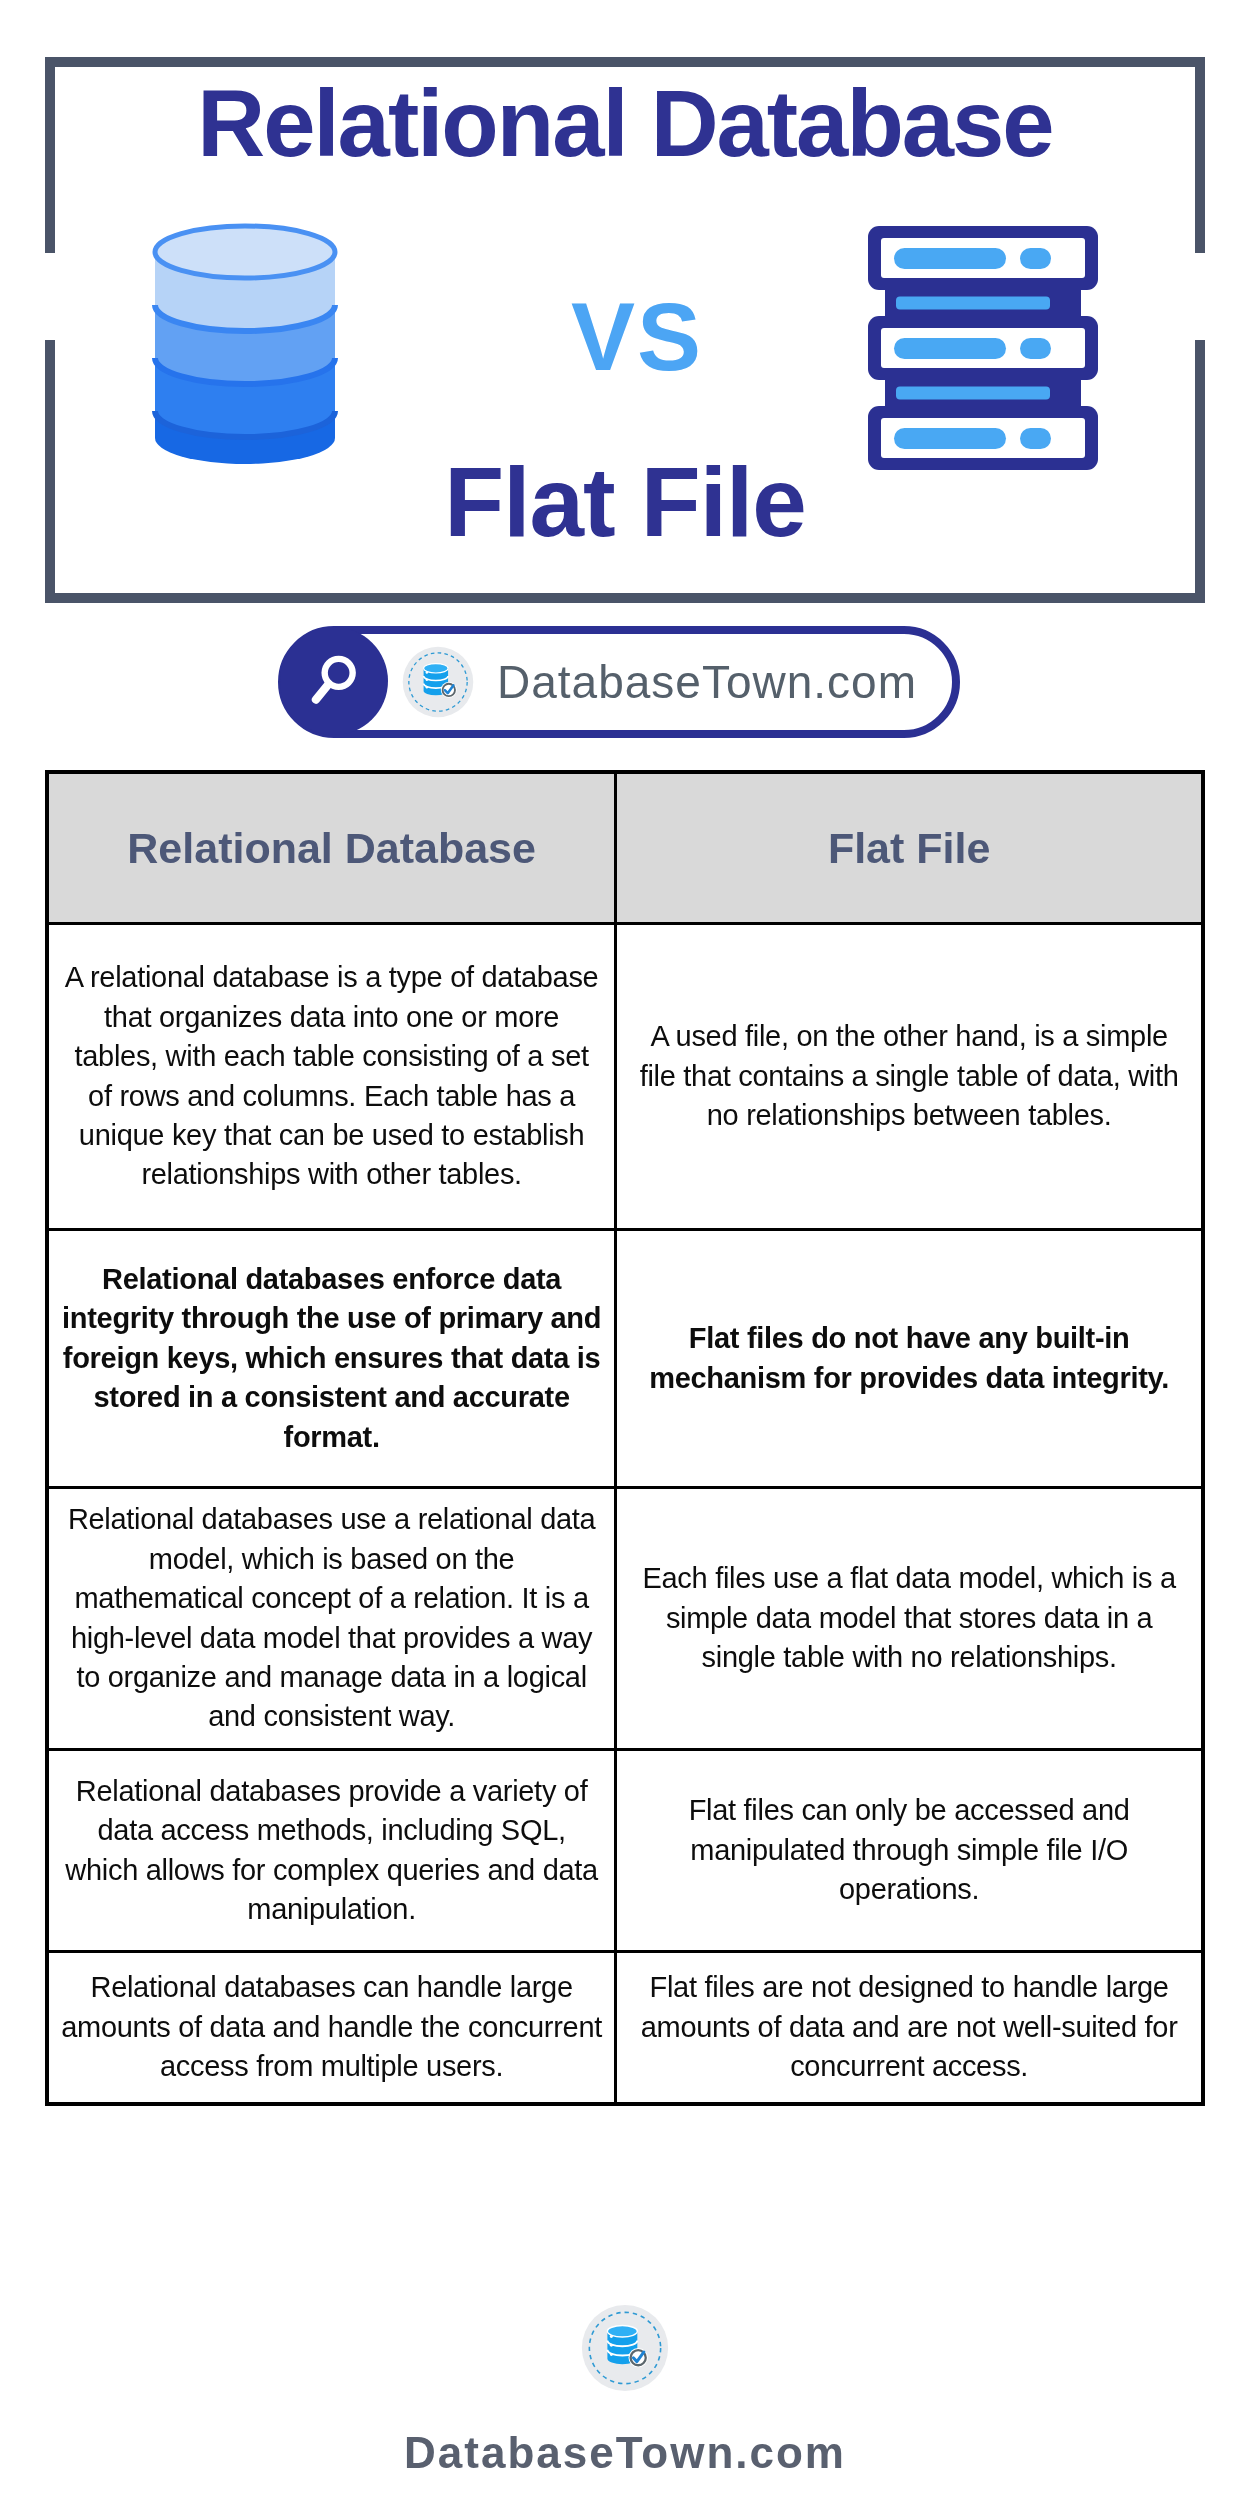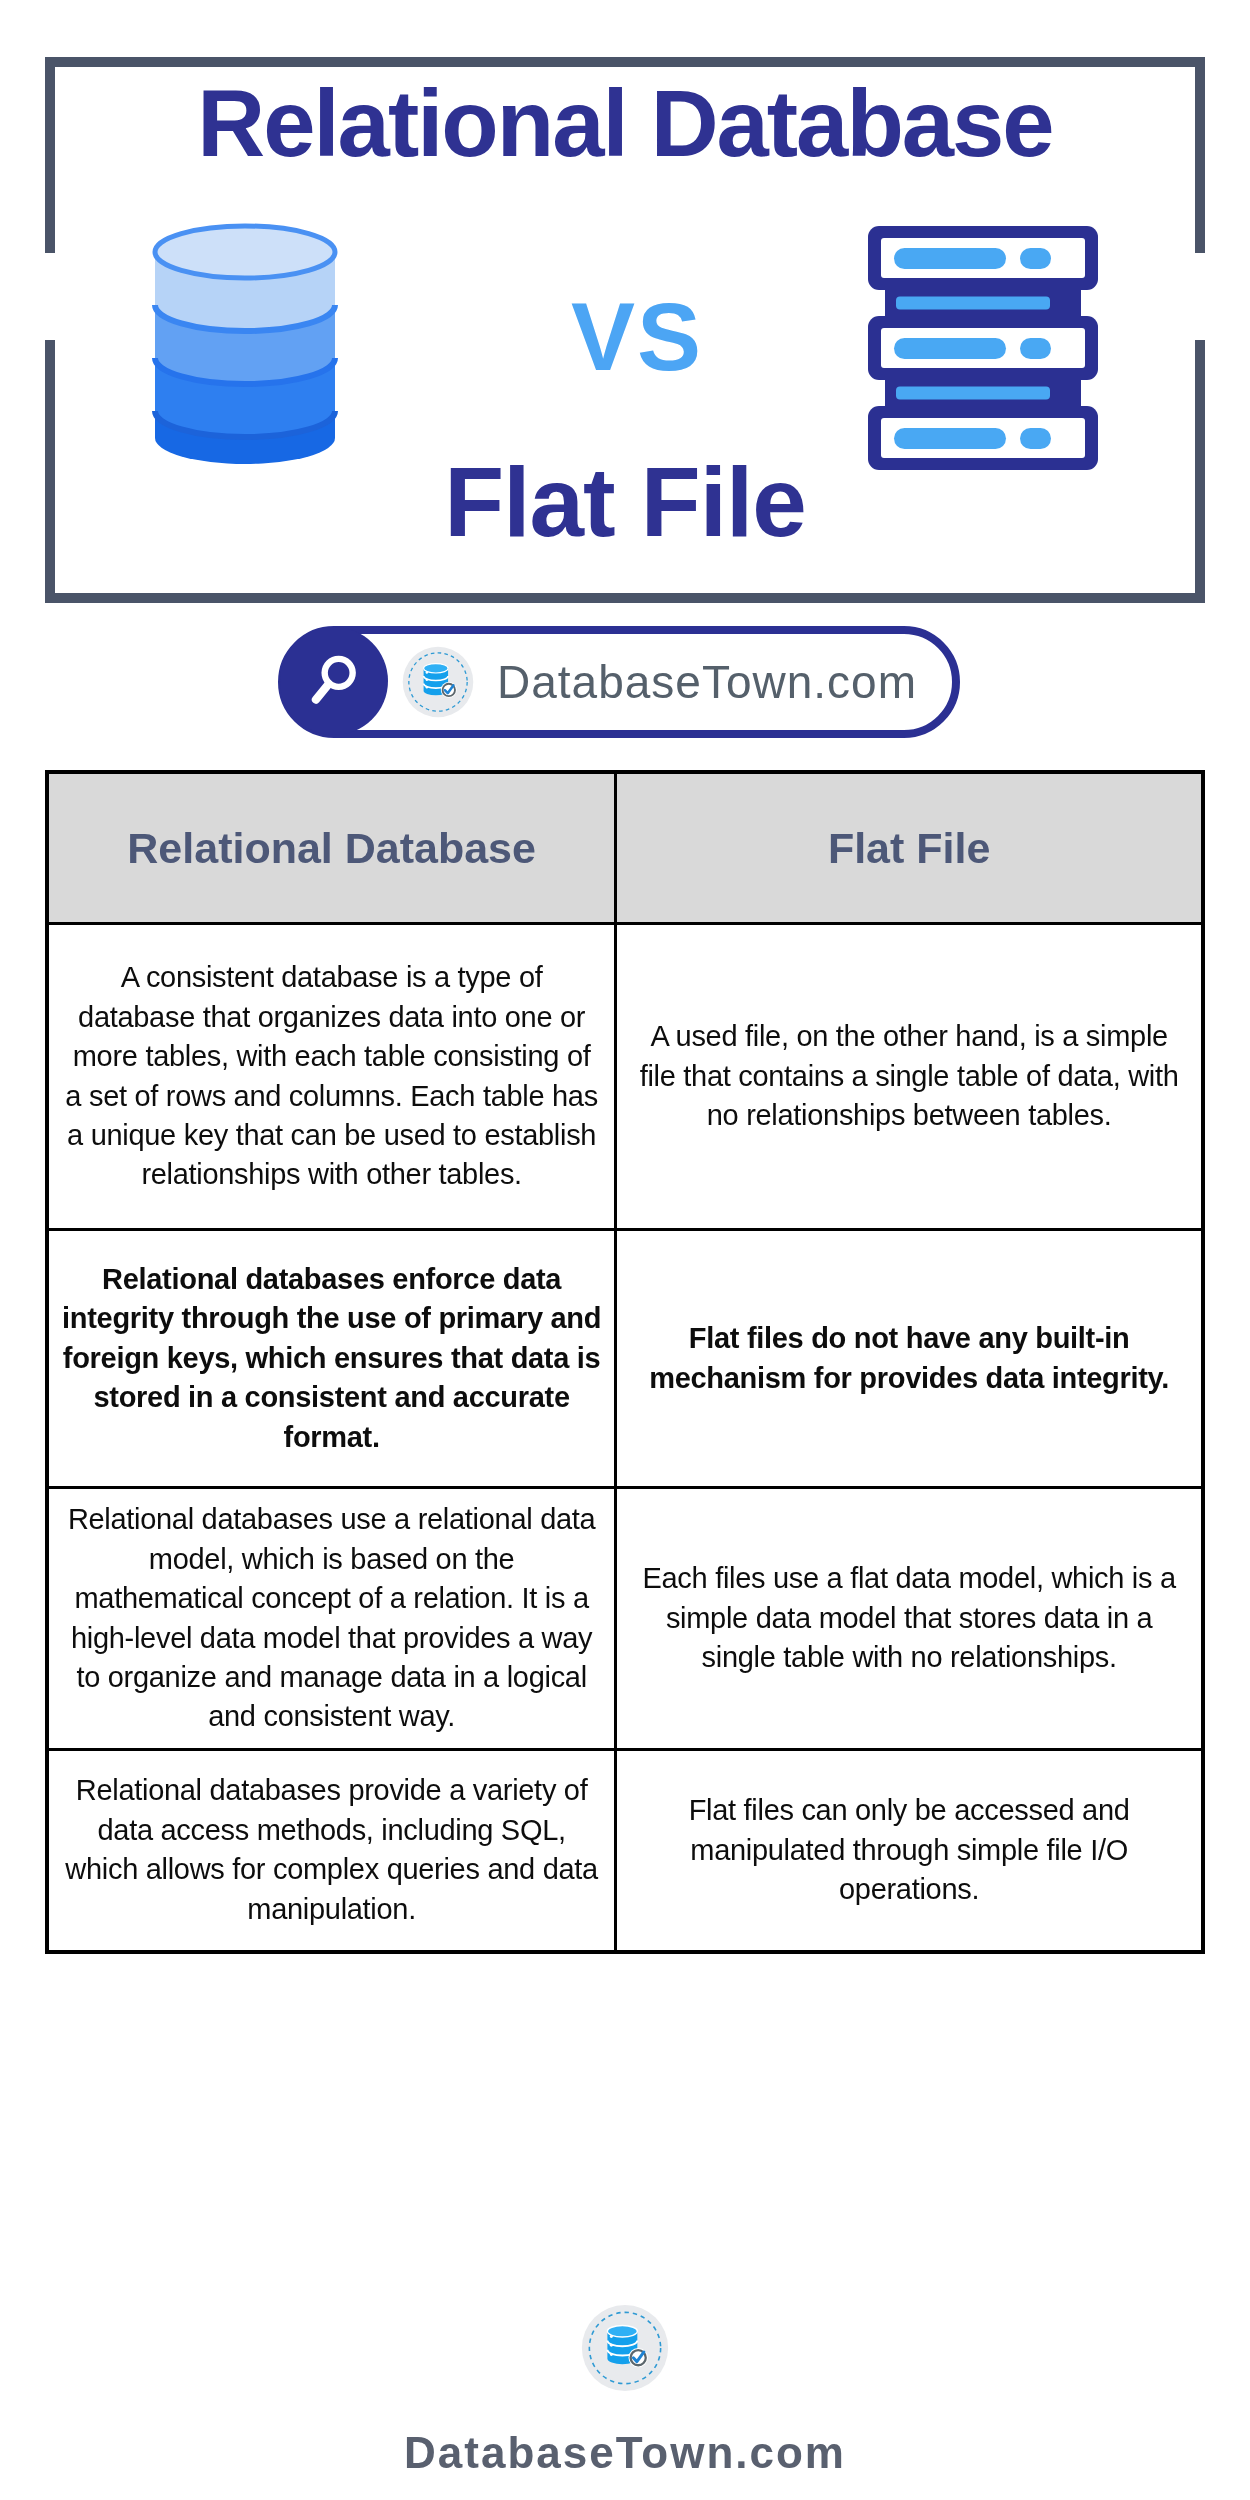--- a/index.html
+++ b/index.html
@@ -169,34 +169,38 @@
       <col>
     </colgroup>
   <thead>
     <tr>
       <th>Relational Database</th>
       <th>Flat File</th>
     </tr>
   </thead>
   <tbody>
     <tr class="row-1">
-      <td>A consistent database is a type of database that organizes data into one or more tables, with each table consisting of a set of rows and columns. Each table has a unique key that can be used to establish relationships with other tables.</td>
+      <td>A relational database is a type of database that organizes data into one or more tables, with each table consisting of a set of rows and columns. Each table has a unique key that can be used to establish relationships with other tables.</td>
       <td>A used file, on the other hand, is a simple file that contains a single table of data, with no relationships between tables.</td>
     </tr>
     <tr class="row-2">
       <td>Relational databases enforce data integrity through the use of primary and foreign keys, which ensures that data is stored in a consistent and accurate format.</td>
       <td>Flat files do not have any built-in mechanism for provides data integrity.</td>
     </tr>
     <tr class="row-3">
       <td>Relational databases use a relational data model, which is based on the mathematical concept of a relation. It is a high-level data model that provides a way to organize and manage data in a logical and consistent way.</td>
       <td>Each files use a flat data model, which is a simple data model that stores data in a single table with no relationships.</td>
     </tr>
     <tr class="row-4">
       <td>Relational databases provide a variety of data access methods, including SQL, which allows for complex queries and data manipulation.</td>
       <td>Flat files can only be accessed and manipulated through simple file I/O operations.</td>
     </tr>
+    <tr class="row-6">
+      <td>Relational databases can handle large amounts of data and handle the concurrent access from multiple users.</td>
+      <td>Flat files are not designed to handle large amounts of data and are not well-suited for concurrent access.</td>
+    </tr>
   </tbody>
 </table>
 
 <svg class="footer-logo" viewBox="0 0 100 100">
   <use href="#dt-logo-sym"></use>
 </svg>
 <div class="footer-text">DatabaseTown.com</div>
 
 </body></html>

